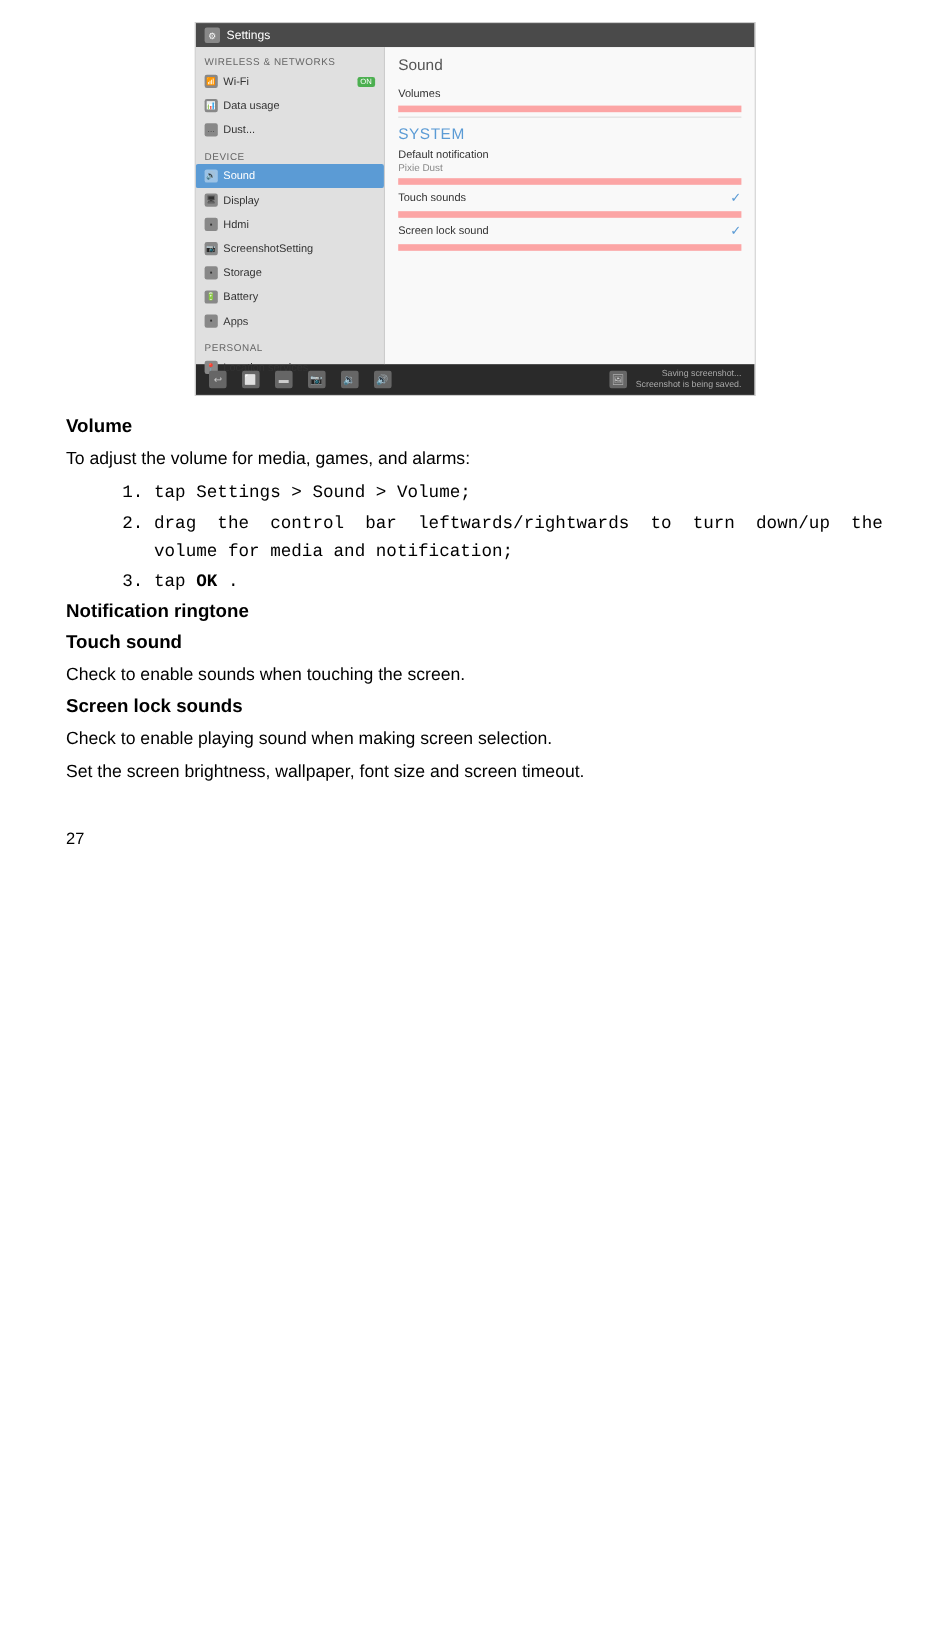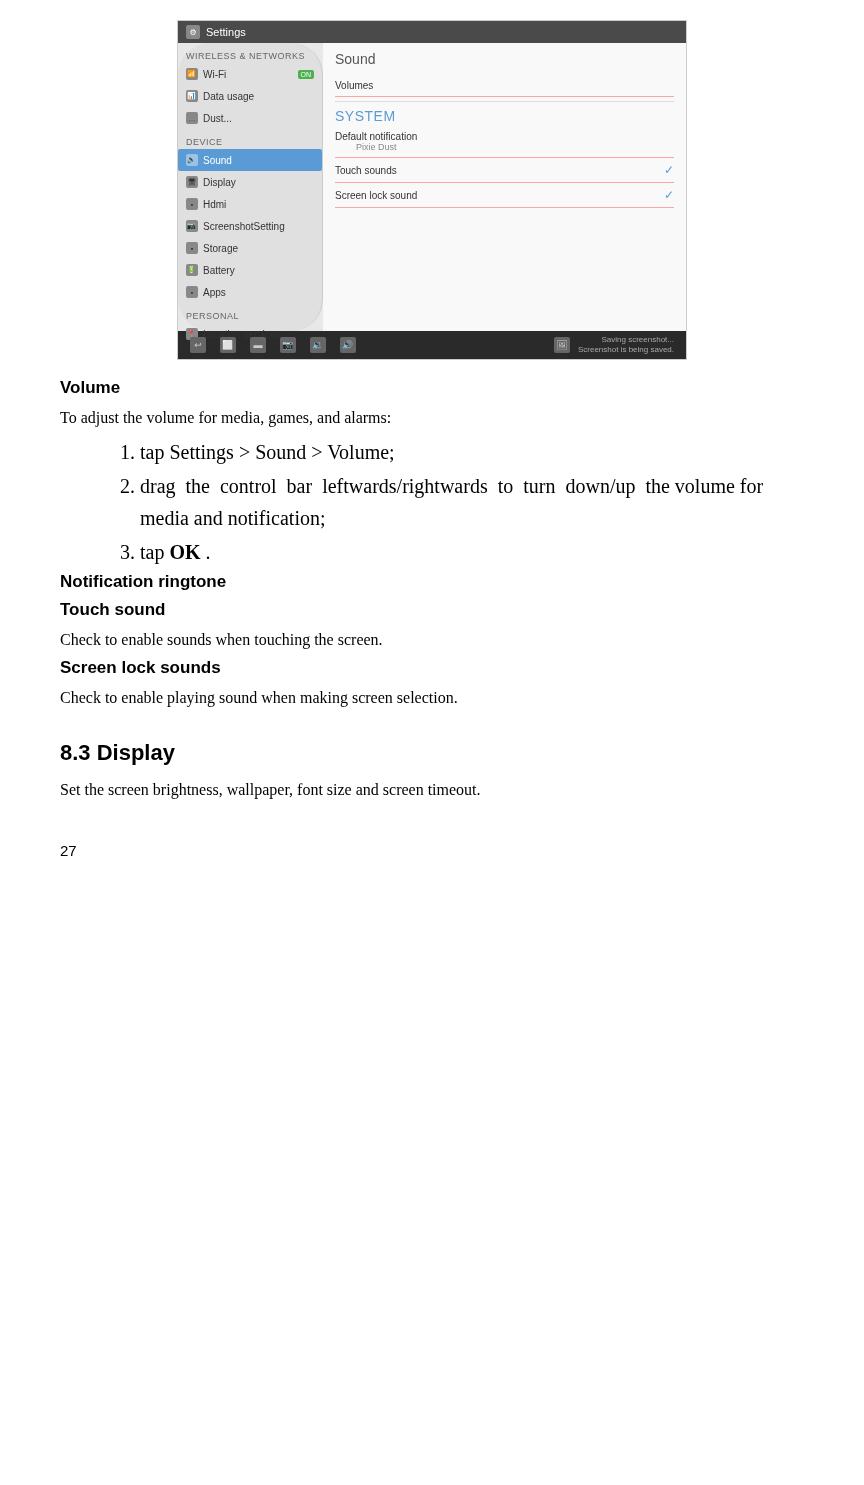--- a/index.html
+++ b/index.html
@@ -59,25 +59,24 @@
     }
 
     .ss-body {
       display: flex;
       height: calc(100% - 22px - 28px);
       background: #e8e8e8;
     }
 
     
     .ss-sidebar {
-      width: 145px;
+      width: 172px;
       background: #e0e0e0;
       border-right: 1px solid #ccc;
       font-size: 10px;
-      border-radius: 32px;
     }
 
     .ss-sidebar-section {
       padding: 4px 8px 2px 8px;
       font-size: 9px;
       color: #666;
       text-transform: uppercase;
       letter-spacing: 0.5px;
       margin-top: 4px;
     }
@@ -148,29 +147,28 @@
       color: #5b9bd5;
       text-transform: uppercase;
       letter-spacing: 0.5px;
       margin: 6px 0 2px 0;
     }
 
     .ss-row {
       display: flex;
       align-items: center;
       padding: 5px 0;
-      border-bottom: 1px solid #fca5a5;
+      border-bottom: 6px solid #fca5a5;
       font-size: 10px;
       color: #333;
     }
 
     .ss-row-sub {
       font-size: 9px;
       color: #888;
-      text-align: center;
     }
 
     .ss-check {
       margin-left: auto;
       color: #5b9bd5;
       font-size: 12px;
     }
 
     
     .ss-navbar {
@@ -227,32 +225,32 @@
       font-weight: bold;
       margin-top: 30px;
       margin-bottom: 12px;
       font-family: Arial, Helvetica, sans-serif;
     }
 
     .body-text {
       font-size: 16px;
       line-height: 1.5;
       margin-bottom: 6px;
-      font-family: Liberation Serif, serif;
+      font-family: Liberation Sans, sans-serif;
     }
 
     .ordered-list {
       margin-left: 80px;
       margin-bottom: 4px;
     }
 
     .ordered-list li {
-      font-size: 20px;
+      font-size: 16px;
       line-height: 1.6;
-      font-family: Liberation Serif, serif;
+      font-family: Liberation Mono, monospace;
       margin-bottom: 2px;
     }
 
     .bold-inline {
       font-weight: bold;
     }
 
     .page-number {
       text-align: left;
       font-size: 15px;
@@ -383,20 +381,19 @@
     </ol>
 
     <p class="section-heading">Notification ringtone</p>
 
     <p class="section-heading">Touch sound</p>
     <p class="body-text">Check to enable sounds when touching the screen.</p>
 
     <p class="section-heading">Screen lock sounds</p>
     <p class="body-text">Check to enable playing sound when making screen selection.</p>
 
-    <p class="section-heading-large">8.3 Display</p>
     <p class="body-text">Set the screen brightness, wallpaper, font size and screen timeout.</p>
 
   </div>
 
   <div class="page-number">27</div>
 
 </div>
 
 </body></html>

